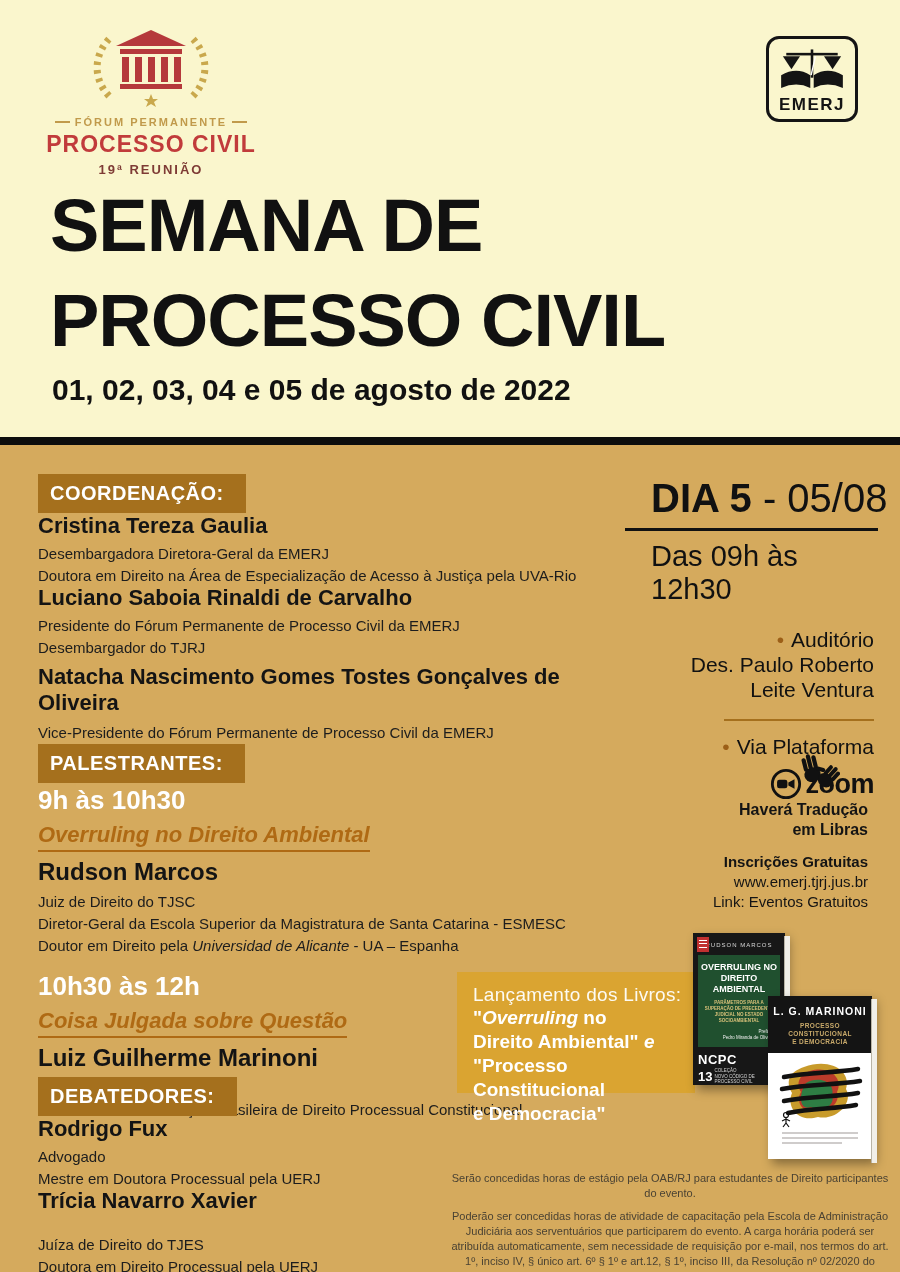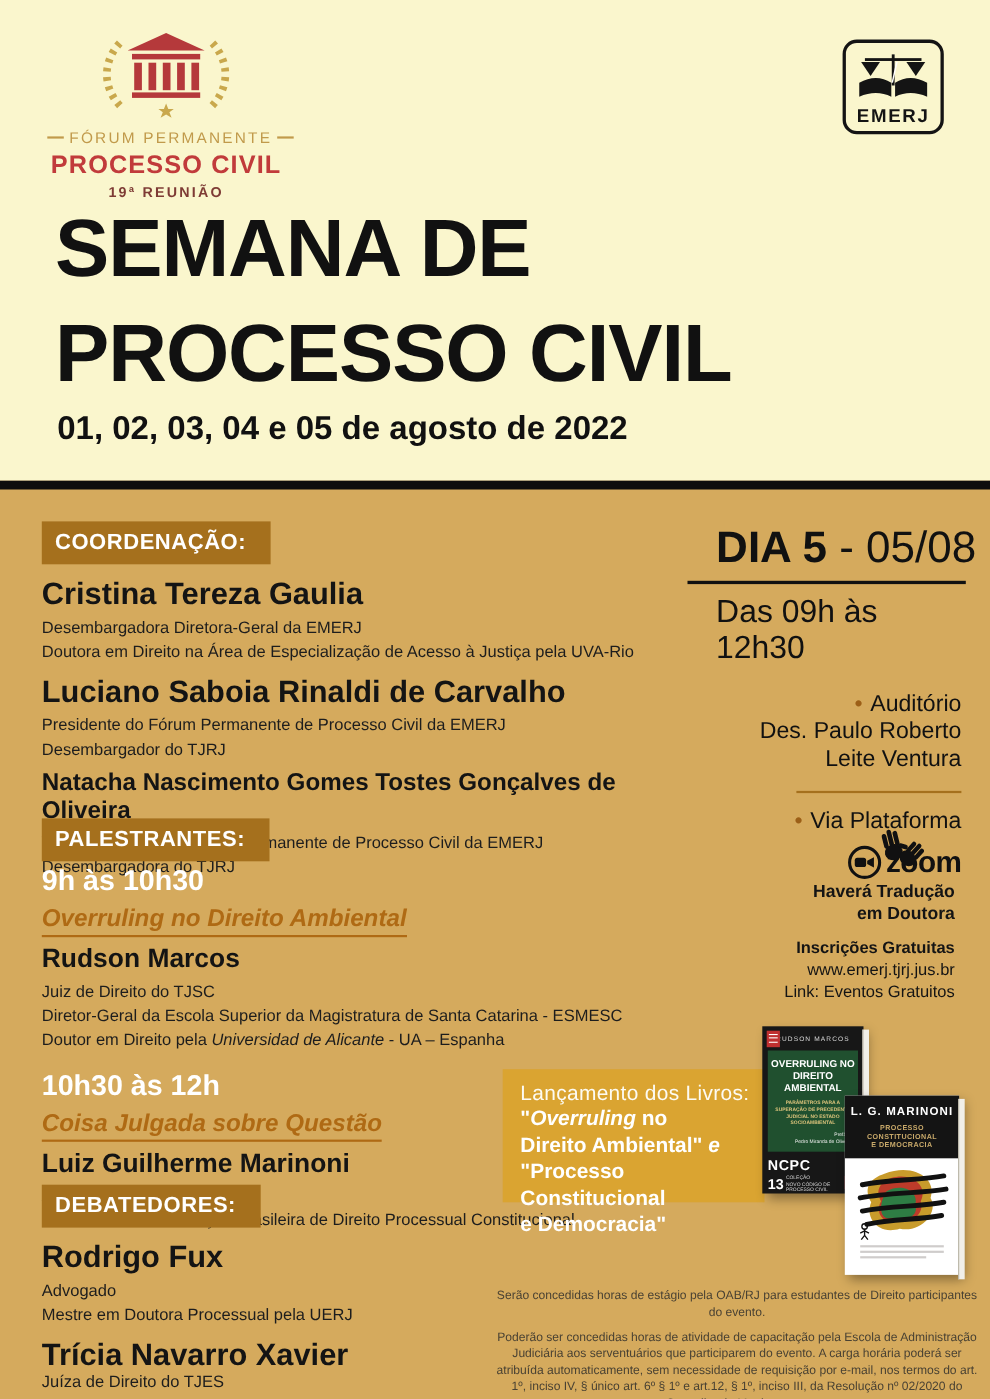--- a/index.html
+++ b/index.html
@@ -3,38 +3,38 @@
 <meta charset="utf-8">
 <style>
   html,body{margin:0;padding:0;background:#888;}
   .page{position:relative;width:900px;height:1272px;margin:0 auto;overflow:hidden;
         background:#D5AA5D;font-family:"Liberation Sans",sans-serif;color:#161616;}
   
   .top-section{position:absolute;left:0;top:0;width:900px;height:437px;background:#FAF6CD;}
   .divider-bar{position:absolute;left:0;top:437px;width:900px;height:8px;background:#0d0d0d;}
 
   .forum-logo{position:absolute;left:38px;top:26px;width:226px;text-align:center;}
-  .forum-sub{margin-top:4px;font-size:14px;font-weight:normal;letter-spacing:2px;color:#C19A4B;white-space:nowrap;}
+  .forum-sub{margin-top:4px;font-size:11px;font-weight:bold;letter-spacing:2px;color:#C19A4B;white-space:nowrap;}
   .dash{display:inline-block;width:15px;height:2px;background:#C19A4B;vertical-align:middle;margin:0 5px 2px;}
   .forum-main{margin-top:3px;font-size:23px;font-weight:bold;letter-spacing:1px;color:#C13B3B;white-space:nowrap;}
   .forum-reuniao{margin-top:4px;font-size:13px;font-weight:bold;letter-spacing:2px;color:#7E3B35;}
 
   .emerj-logo{position:absolute;left:766px;top:36px;width:92px;height:86px;box-sizing:border-box;
               border:3px solid #141414;border-radius:13px;text-align:center;padding-top:7px;}
   .emerj-label{font-size:17px;font-weight:bold;letter-spacing:1.5px;color:#141414;margin-top:-3px;}
 
   .event-title{position:absolute;left:50px;top:178px;font-size:74px;font-weight:bold;
                letter-spacing:-1px;line-height:95px;color:#111;}
   .event-dates{position:absolute;left:52px;top:373px;font-size:30px;font-weight:bold;color:#111;}
 
   
   .sec{position:absolute;left:38px;width:605px;}
   .sec-label{display:inline-block;background:#A5701D;color:#fff;font-weight:bold;font-size:20px;
              letter-spacing:.5px;padding:8px 22px 8px 12px;}
-  .pname{font-size:28px;font-weight:bold;color:#141414;margin-top:11px;}
+  .pname{font-size:22px;font-weight:bold;color:#141414;}
   .pname.small{font-size:22px;}
   .role{font-size:15px;color:#1d1d1d;margin-top:4px;line-height:18px;}
   .stime{font-size:26px;font-weight:bold;color:#fff;margin-top:2px;}
   .topic{display:inline-block;font-size:22px;font-weight:bold;font-style:italic;color:#AF6A14;
          border-bottom:2px solid #AF6A14;padding-bottom:2px;margin-top:6px;}
   .sname{font-size:24px;font-weight:bold;color:#141414;margin-top:6px;}
   .it{font-style:italic;}
 
   
   .day-panel{position:absolute;left:625px;top:476px;width:253px;color:#111;}
@@ -179,21 +179,21 @@
   </div>
 
   <div class="sec" style="top:1077px;">
     <div class="sec-label">DEBATEDORES:</div>
 
     <div class="pname">Rodrigo Fux</div>
     <div class="role" style="margin-top:6px;">Advogado</div>
     <div class="role">Mestre em Doutora Processual pela UERJ</div>
 
     <div class="pname">Trícia Navarro Xavier</div>
-    <div class="role" style="margin-top:0;">Juíza de Direito do TJES</div>
+    <div class="role" style="margin-top:22px;">Juíza de Direito do TJES</div>
     <div class="role">Doutora em Direito Processual pela UERJ</div>
   </div>
 
   <div class="day-panel">
     <div class="day-title"><span class="day-strong">DIA 5</span><span> - </span><span>05/08</span></div>
     <div class="day-rule"></div>
     <div class="day-time">Das 09h às 12h30</div>
 
     <div class="venue">
       <div><span class="bullet">•</span><span>Auditório</span></div>
@@ -228,21 +228,21 @@
         <g transform="translate(17,11) rotate(42 14 16)">
           <rect x="8" y="2" width="4.4" height="13" rx="2.2"></rect>
           <rect x="13.2" y="0" width="4.4" height="15" rx="2.2"></rect>
           <rect x="18.4" y="2" width="4.4" height="13" rx="2.2"></rect>
           <ellipse cx="15" cy="19" rx="8.5" ry="7.5"></ellipse>
         </g>
       </g>
     </svg>
     <div class="libras-text">
       <div>Haverá Tradução</div>
-      <div>em Doutora</div>
+      <div>em Libras</div>
     </div>
   </div>
 
   <div class="enroll">
     <div class="b">Inscrições Gratuitas</div>
     <div>www.emerj.tjrj.jus.br</div>
     <div>Link: Eventos Gratuitos</div>
   </div>
 
   <div class="launch-box">

